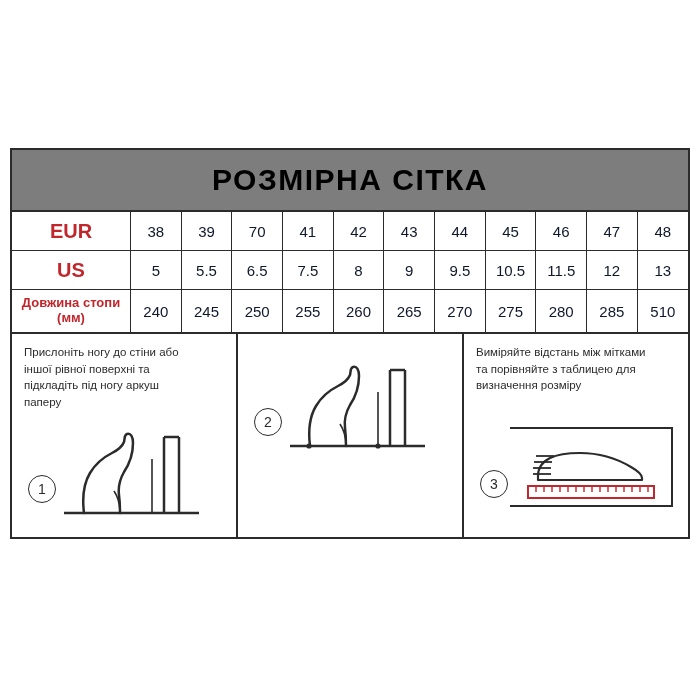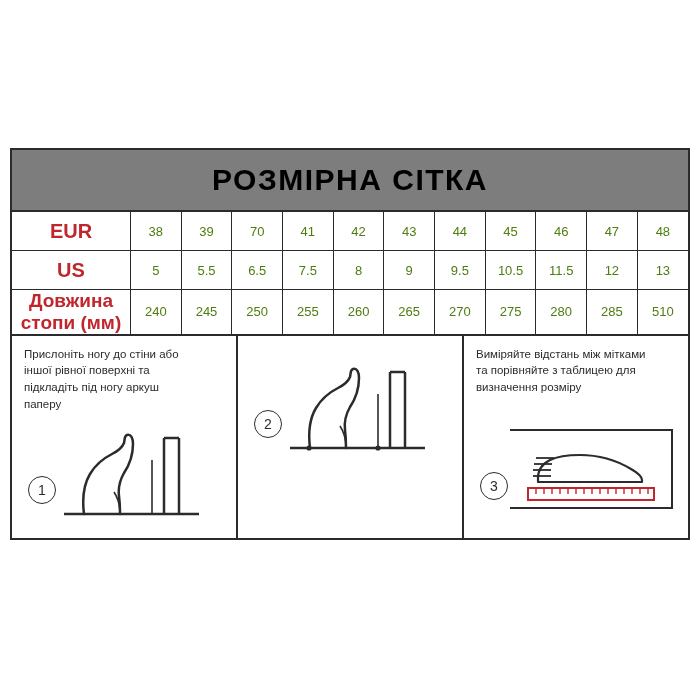--- a/index.html
+++ b/index.html
@@ -43,43 +43,43 @@
   
   table.size-table {
     border-collapse: collapse;
     width: 100%;
     table-layout: fixed;
   }
   table.size-table td, table.size-table th {
     border: 1px solid #2b2b2b;
     text-align: center;
     vertical-align: middle;
-    font-size: 13px;
-    color: #4d7c0f;
+    font-size: 15px;
+    color: #0f172a;
     height: 38px;
     padding: 0;
   }
   table.size-table tr td:first-child,
   table.size-table tr th:first-child {
     width: 118px;
     color: #c0262c;
     font-weight: bold;
     font-size: 20px;
     border-left: none;
   }
   table.size-table tr td:last-child,
   table.size-table tr th:last-child {
     border-right: none;
   }
   table.size-table tr:first-child td,
   table.size-table tr:first-child th {
     border-top: none;
   }
   table.size-table tr.row-len td:first-child {
-    font-size: 19px;
+    font-size: 13px;
     line-height: 1.15;
     font-weight: bold;
   }
   table.size-table tr.row-len td {
     height: 42px;
   }
   table.size-table tr:last-child td {
     border-bottom: none;
   }
   

